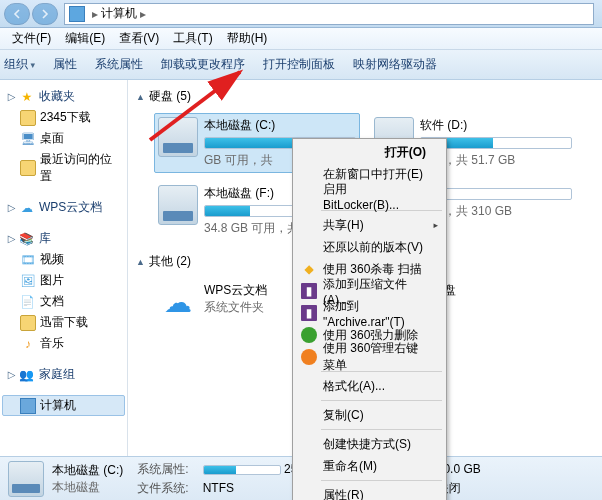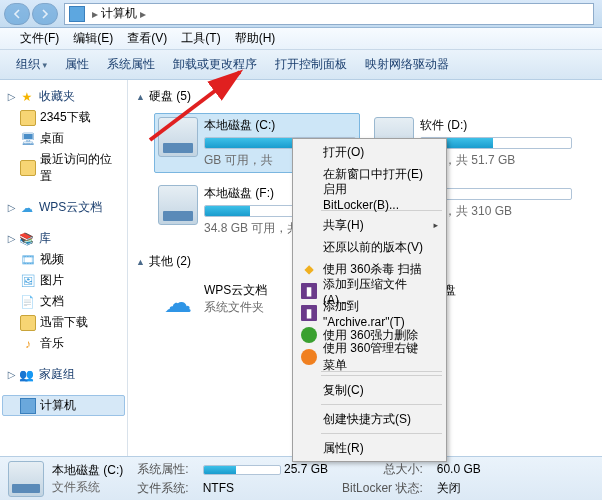--- a/index.html
+++ b/index.html
@@ -5,24 +5,24 @@
 * { margin: 0; padding: 0; box-sizing: border-box; font-family: "Microsoft YaHei", "SimSun", Tahoma, sans-serif; font-size: 12px; }
 body { width: 602px; height: 500px; background: #fff; overflow: hidden; position: relative; }
 
 .titlebar { height: 28px; background: linear-gradient(#d9e9f9, #c3dbf0); border-bottom: 1px solid #9ab8d6; display: flex; align-items: center; padding: 0 4px; }
 .navbtn { width: 26px; height: 22px; border-radius: 11px; background: #2f85cc; border: 1px solid #1e5c99; margin-right: 2px; display: flex; align-items: center; justify-content: center; color: #fff; }
 .navbtn.disabled { opacity: 0.45; }
 .addrbar { flex: 1; height: 22px; background: #fff; border: 1px solid #8faccb; margin: 0 4px; display: flex; align-items: center; padding: 0 4px; }
 .addr-icon { width: 16px; height: 16px; background: #5da7e0; border: 1px solid #3a7fbc; margin-right: 4px; }
 .addr-sep { color: #666; margin: 0 3px; }
 
-.menubar { height: 22px; background: linear-gradient(#f7fbff, #e9f2fb); border-bottom: 1px solid #c8d8e8; display: flex; align-items: center; padding: 0 20px; }
+.menubar { height: 22px; background: linear-gradient(#f7fbff, #e9f2fb); border-bottom: 1px solid #c8d8e8; display: flex; align-items: center; padding: 0 12px; }
 .menubar span { margin-right: 14px; cursor: default; }
 
-.toolbar { height: 30px; background: linear-gradient(#eaf3fb, #d6e6f4); border-bottom: 1px solid #b6cee4; display: flex; align-items: center; padding: 0 16px; }
+.toolbar { height: 30px; background: linear-gradient(#eaf3fb, #d6e6f4); border-bottom: 1px solid #b6cee4; display: flex; align-items: center; padding: 0 4px; }
 .toolbar span { margin-right: 18px; color: #1a3e6e; cursor: pointer; }
 .toolbar .dd::after { content: " ▾"; font-size: 9px; color: #4a6a8a; }
 
 .body { display: flex; height: calc(500px - 28px - 22px - 30px - 44px); }
 
 .sidebar { width: 128px; background: #fff; border-right: 1px solid #d9e2eb; overflow: hidden; padding: 6px 2px; }
 .sb-group { margin-bottom: 10px; }
 .sb-head { display: flex; align-items: center; padding: 2px 4px; font-weight: normal; color: #1a3e6e; }
 .sb-head .exp { width: 11px; text-align: center; color: #4a6a8a; font-size: 10px; margin-right: 2px; }
 .sb-item { display: flex; align-items: center; padding: 2px 4px 2px 18px; }
@@ -51,21 +51,21 @@
 .disk-info { flex: 1; min-width: 0; }
 .disk-name { white-space: nowrap; overflow: hidden; text-overflow: ellipsis; }
 .disk-bar { height: 12px; background: #fff; border: 1px solid #b0c4d8; margin: 3px 0; border-radius: 2px; overflow: hidden; }
 .disk-fill { height: 100%; background: linear-gradient(#3dc0e8, #1a9cce); }
 .disk-sub { color: #6a6a6a; white-space: nowrap; overflow: hidden; text-overflow: ellipsis; }
 
 .arrow { position: absolute; left: 140px; top: 60px; pointer-events: none; }
 
 .ctxmenu { position: absolute; left: 292px; top: 138px; width: 155px; background: #f2f2f2; border: 1px solid #a0a0a0; box-shadow: 2px 2px 4px rgba(0,0,0,0.25); padding: 2px; z-index: 100; }
 .ctxmenu .mi { height: 22px; display: flex; align-items: center; padding: 0 18px 0 28px; position: relative; cursor: default; }
-.ctxmenu .mi.bld { font-weight: normal; }
+.ctxmenu .mi.bld { font-weight: bold; justify-content: flex-end; }
 .ctxmenu .mi .arr { position: absolute; right: 6px; font-size: 9px; color: #444; }
 .ctxmenu .mi .mico { position: absolute; left: 6px; width: 16px; height: 16px; display: flex; align-items: center; justify-content: center; font-size: 12px; }
 .ctxmenu .msep { height: 1px; background: #d0d0d0; margin: 3px 2px 3px 26px; }
 .c-shield { color: #f0b020; }
 .c-rar { background: #6a3a8a; color: #fff; font-size: 8px; border-radius: 1px; }
 .c-360g { background: #3aa030; border-radius: 50%; }
 .c-360o { background: #f08020; border-radius: 50%; }
 
 .status { height: 44px; background: linear-gradient(#eaf3fb, #dce9f5); border-top: 1px solid #b6cee4; display: flex; align-items: center; padding: 0 8px; }
 .st-ico { width: 36px; height: 36px; margin-right: 8px; background: linear-gradient(#e6eef4, #c2d4e2); border: 1px solid #9ab8d0; border-radius: 3px; position: relative; }
@@ -298,39 +298,45 @@
     </div>
   <div class="mi">
       <span class="mico c-360g"></span>
       <span>使用 360强力删除</span>
     </div>
   <div class="mi">
       <span class="mico c-360o"></span>
       <span>使用 360管理右键菜单</span>
     </div>
   <div class="msep"></div>
+  <div class="mi">
+      <span>格式化(A)...</span>
+    </div>
   <div class="msep"></div>
   <div class="mi">
       <span>复制(C)</span>
     </div>
   <div class="msep"></div>
   <div class="mi">
       <span>创建快捷方式(S)</span>
+    </div>
+  <div class="mi">
+      <span>重命名(M)</span>
     </div>
   <div class="msep"></div>
   <div class="mi">
       <span>属性(R)</span>
     </div>
 </div>
 
 <div class="status">
   <div class="st-ico"></div>
   <div>
     <div>本地磁盘 (C:)</div>
-    <div style="color:#666">文件系统</div>
+    <div style="color:#666">本地磁盘</div>
   </div>
   <div style="width:14px"></div>
   <div class="st-cols">
     <span class="st-lbl">系统属性:</span>
     <span><span class="st-bar"><span class="st-fill" style="width:43%;display:block"></span></span>&nbsp;<span>25.7 GB</span></span>
     <span class="st-lbl">总大小:</span>
     <span>60.0 GB</span>
     <span class="st-lbl">文件系统:</span>
     <span>NTFS</span>
     <span class="st-lbl">BitLocker 状态:</span>

